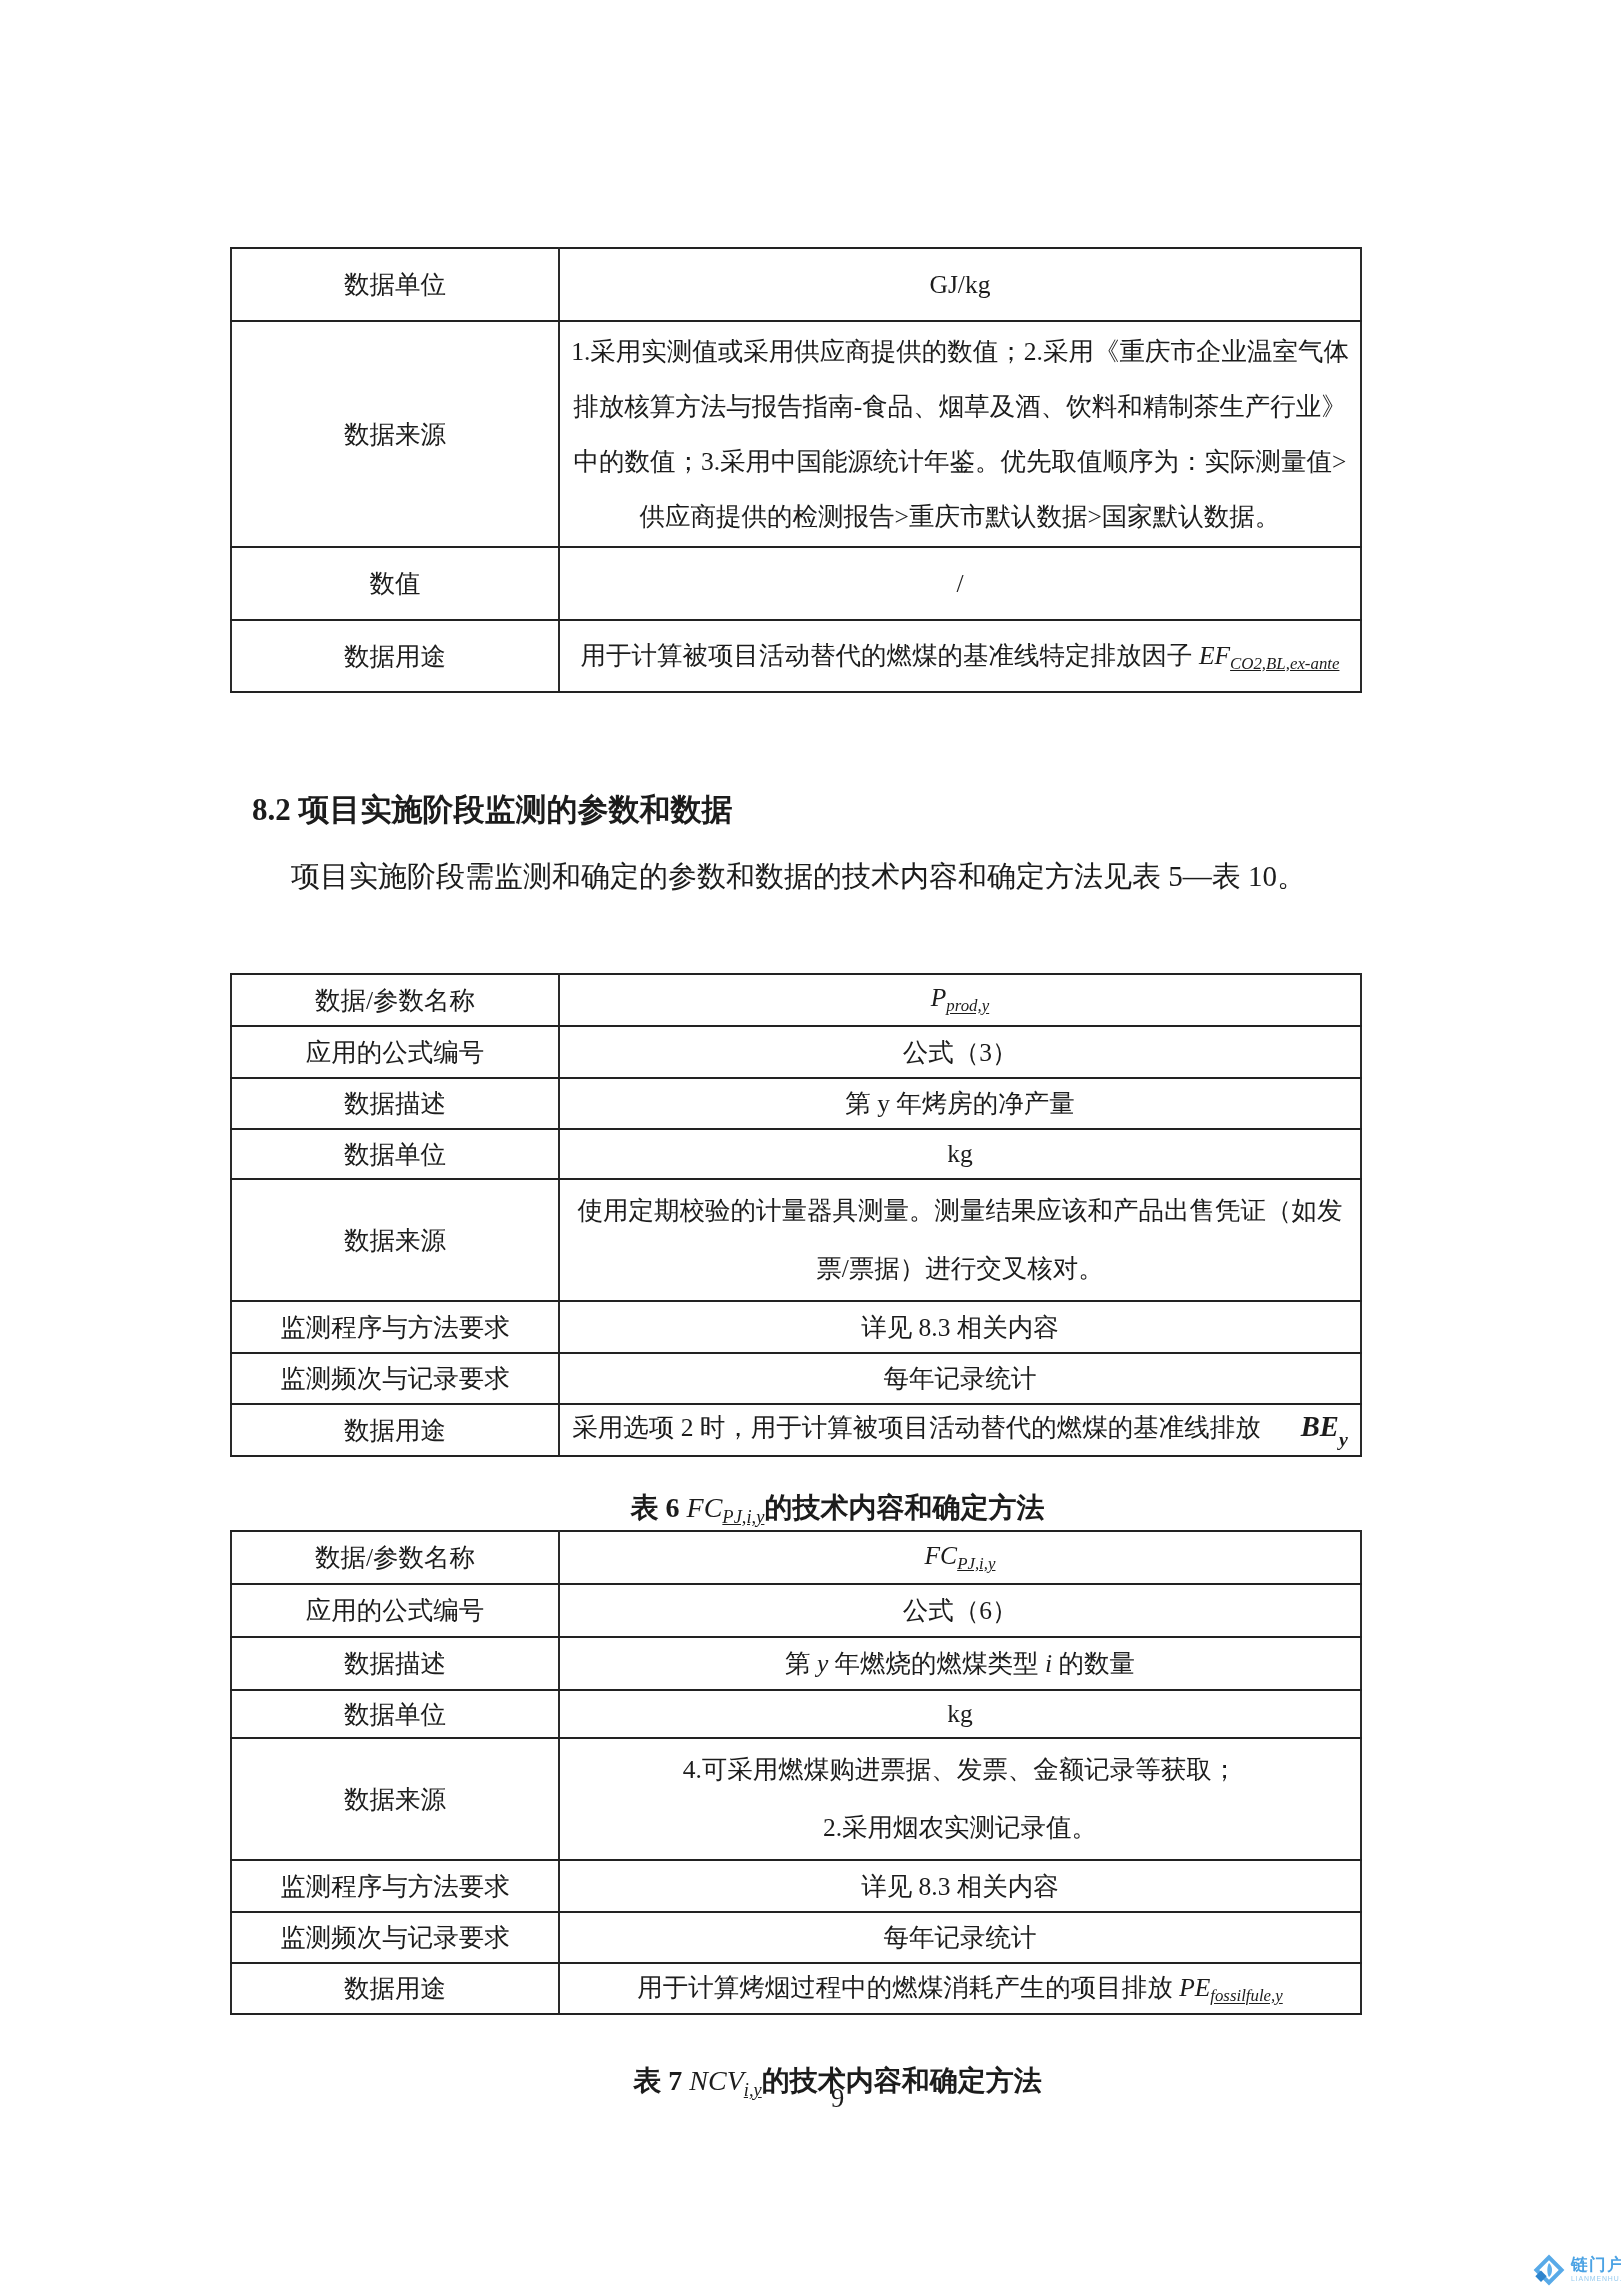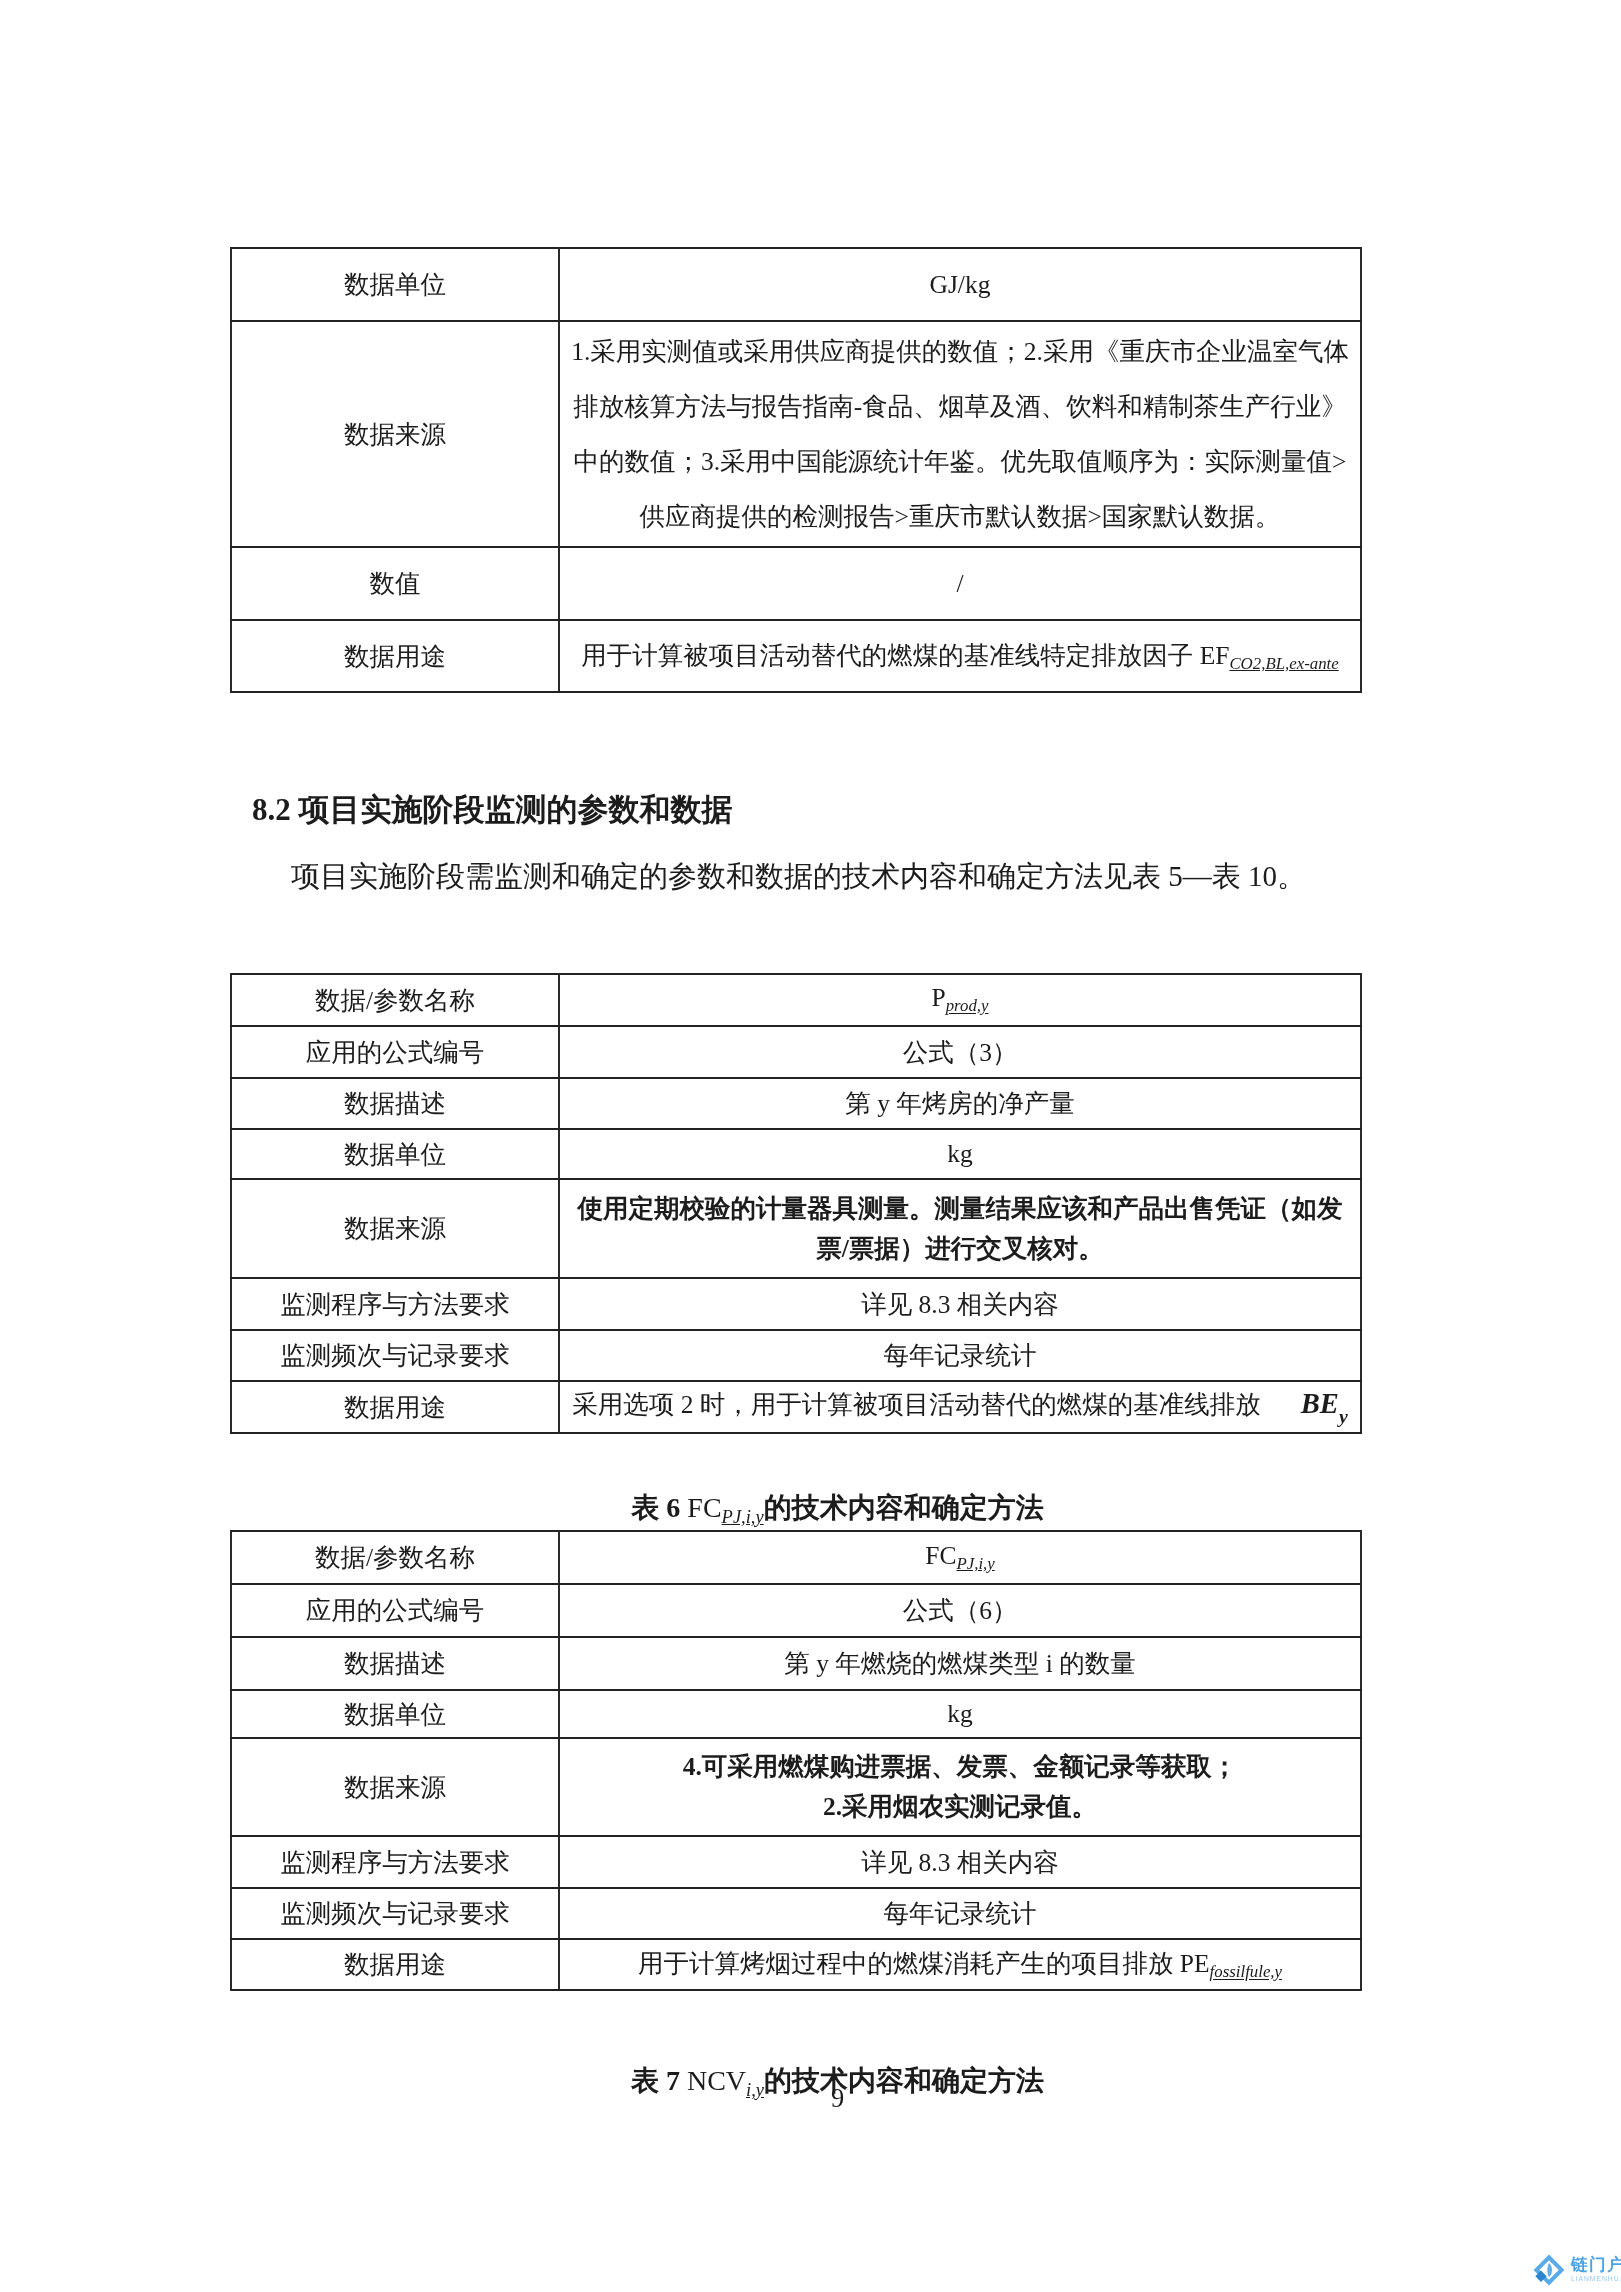--- a/index.html
+++ b/index.html
@@ -14,21 +14,21 @@
   .doc-table td {
     border-left:2px solid #2a2a2a; border-right:2px solid #2a2a2a;
     border-top:2.9px solid #222222; border-bottom:2.9px solid #222222;
     padding:2px 8.8px; font-size:25.5px; text-align:center; vertical-align:middle;
     overflow:hidden;
   }
   #table1 { top:247px; }
   #table5 { top:973px; }
   #table6 { top:1530px; }
   .lh-xl { line-height:55px; }
-  .lh-l  { line-height:40px;font-weight:bold; }
+  .lh-l  { line-height:58px; }
 
   .heading {
     position:absolute; left:252px; top:790px;
     font-size:31px; font-weight:bold; line-height:39px; white-space:nowrap;
   }
   .para {
     position:absolute; left:230px; top:857px; width:1166px;
     font-size:29px; line-height:39px; text-indent:61px;
   }
   .caption {
@@ -39,21 +39,21 @@
   #caption6 { top:1488px; }
   #caption7 { top:2039px;margin-top:22px; }
   .page-number {
     position:absolute; left:230px; width:1215px; top:2082px;
     text-align:center; font-size:26.5px; line-height:33px;
   }
 
   
   .run-normal {}
   .run-bold { font-weight:bold; }
-  .run-italic { }
+  .run-italic { font-style:italic; }
   .run-bolditalic { font-weight:bold; font-style:italic; font-size:1.12em;margin-left:40px; }
   .run-subitalic { font-style:italic; font-size:0.66em; vertical-align:-0.32em;text-decoration:underline; }
   .run-subbolditalic { font-weight:bold; font-style:italic; font-size:0.78em; vertical-align:-0.5em; }
   .run-line { display:block; }
 
   
   .watermark {
     position:absolute; left:1533px; top:2254px;
     display:flex; align-items:center; gap:5.9px;
     font-family:"Liberation Sans","DejaVu Sans",sans-serif;

